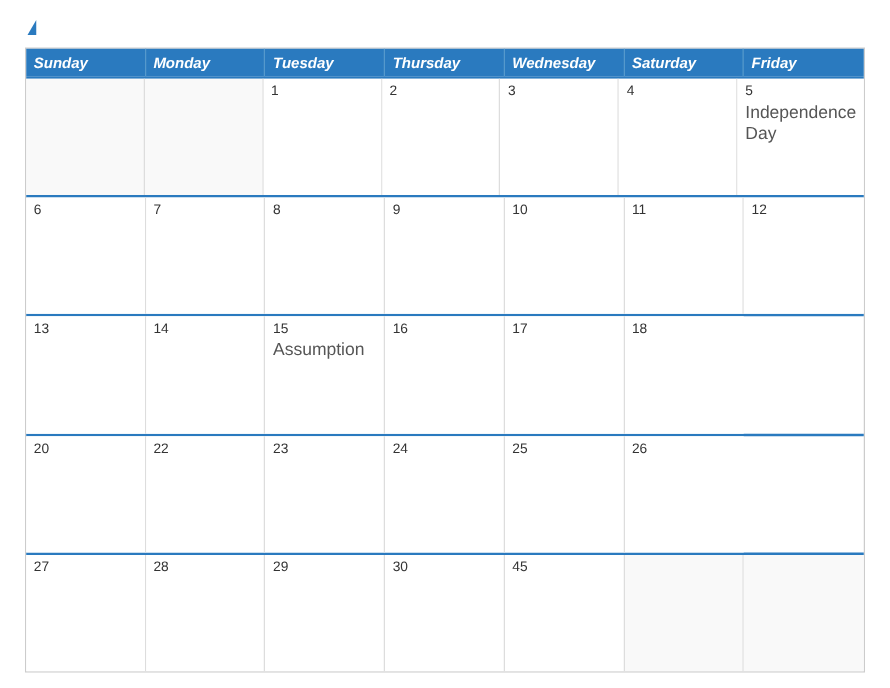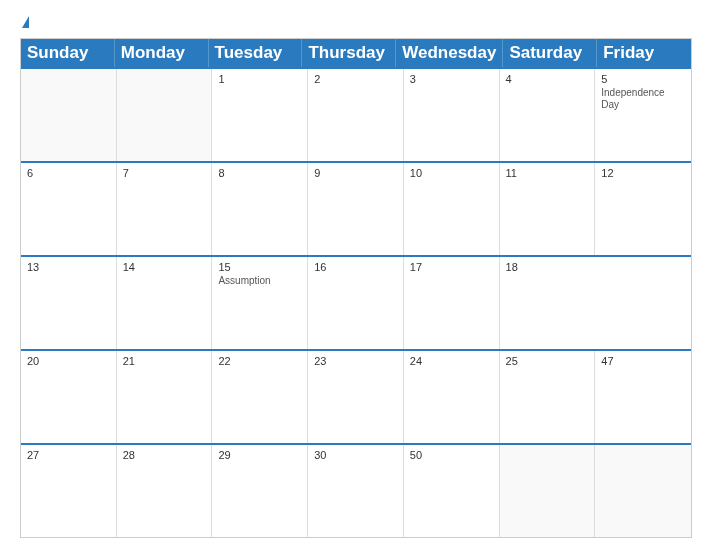--- a/index.html
+++ b/index.html
@@ -71,25 +71,26 @@
       flex-direction: column;
       border: 1px solid #ccc;
     }
     .cal-header {
       display: grid;
       grid-template-columns: repeat(7, 1fr);
       background: #2a7abf;
     }
     .cal-header-cell {
       color: #fff;
-      font-size: 17px;
+      font-size: 12px;
       font-weight: bold;
       padding: 4px 6px;
       text-align: left;
       border-right: 1px solid #5599cc;
+      font-style: italic;
     }
     .cal-header-cell:last-child {
       border-right: none;
     }
     .cal-body {
       flex: 1;
       display: flex;
       flex-direction: column;
     }
     .cal-week {
@@ -114,21 +115,21 @@
     .cal-cell.empty {
       background: #f9f9f9;
     }
     .day-num {
       font-size: 11px;
       color: #333;
       display: block;
       margin-bottom: 2px;
     }
     .holiday {
-      font-size: 10px;
+      font-size: 14px;
       color: #555;
       margin-top: 2px;
       line-height: 1.2;
     }
   </style>
 </head>
 <body>
 
 <div class="page">
   <div class="header">
@@ -216,52 +217,49 @@
           </div>
           <div class="cal-cell">
             <span class="day-num">18</span>
           </div>
         </div>
         <div class="cal-week">
           <div class="cal-cell">
             <span class="day-num">20</span>
           </div>
           <div class="cal-cell">
-            <span class="day-num">21</span>
-          </div>
-          <div class="cal-cell">
             <span class="day-num">22</span>
           </div>
           <div class="cal-cell">
             <span class="day-num">23</span>
           </div>
           <div class="cal-cell">
             <span class="day-num">24</span>
           </div>
           <div class="cal-cell">
             <span class="day-num">25</span>
           </div>
           <div class="cal-cell">
-            <span class="day-num">47</span>
+            <span class="day-num">26</span>
           </div>
         </div>
         <div class="cal-week">
           <div class="cal-cell">
             <span class="day-num">27</span>
           </div>
           <div class="cal-cell">
             <span class="day-num">28</span>
           </div>
           <div class="cal-cell">
             <span class="day-num">29</span>
           </div>
           <div class="cal-cell">
             <span class="day-num">30</span>
           </div>
           <div class="cal-cell">
-            <span class="day-num">50</span>
+            <span class="day-num">45</span>
           </div>
           <div class="cal-cell empty"></div>
           <div class="cal-cell empty"></div>
         </div>
       </div>
   </div>
 </div>
 
 </body></html>

